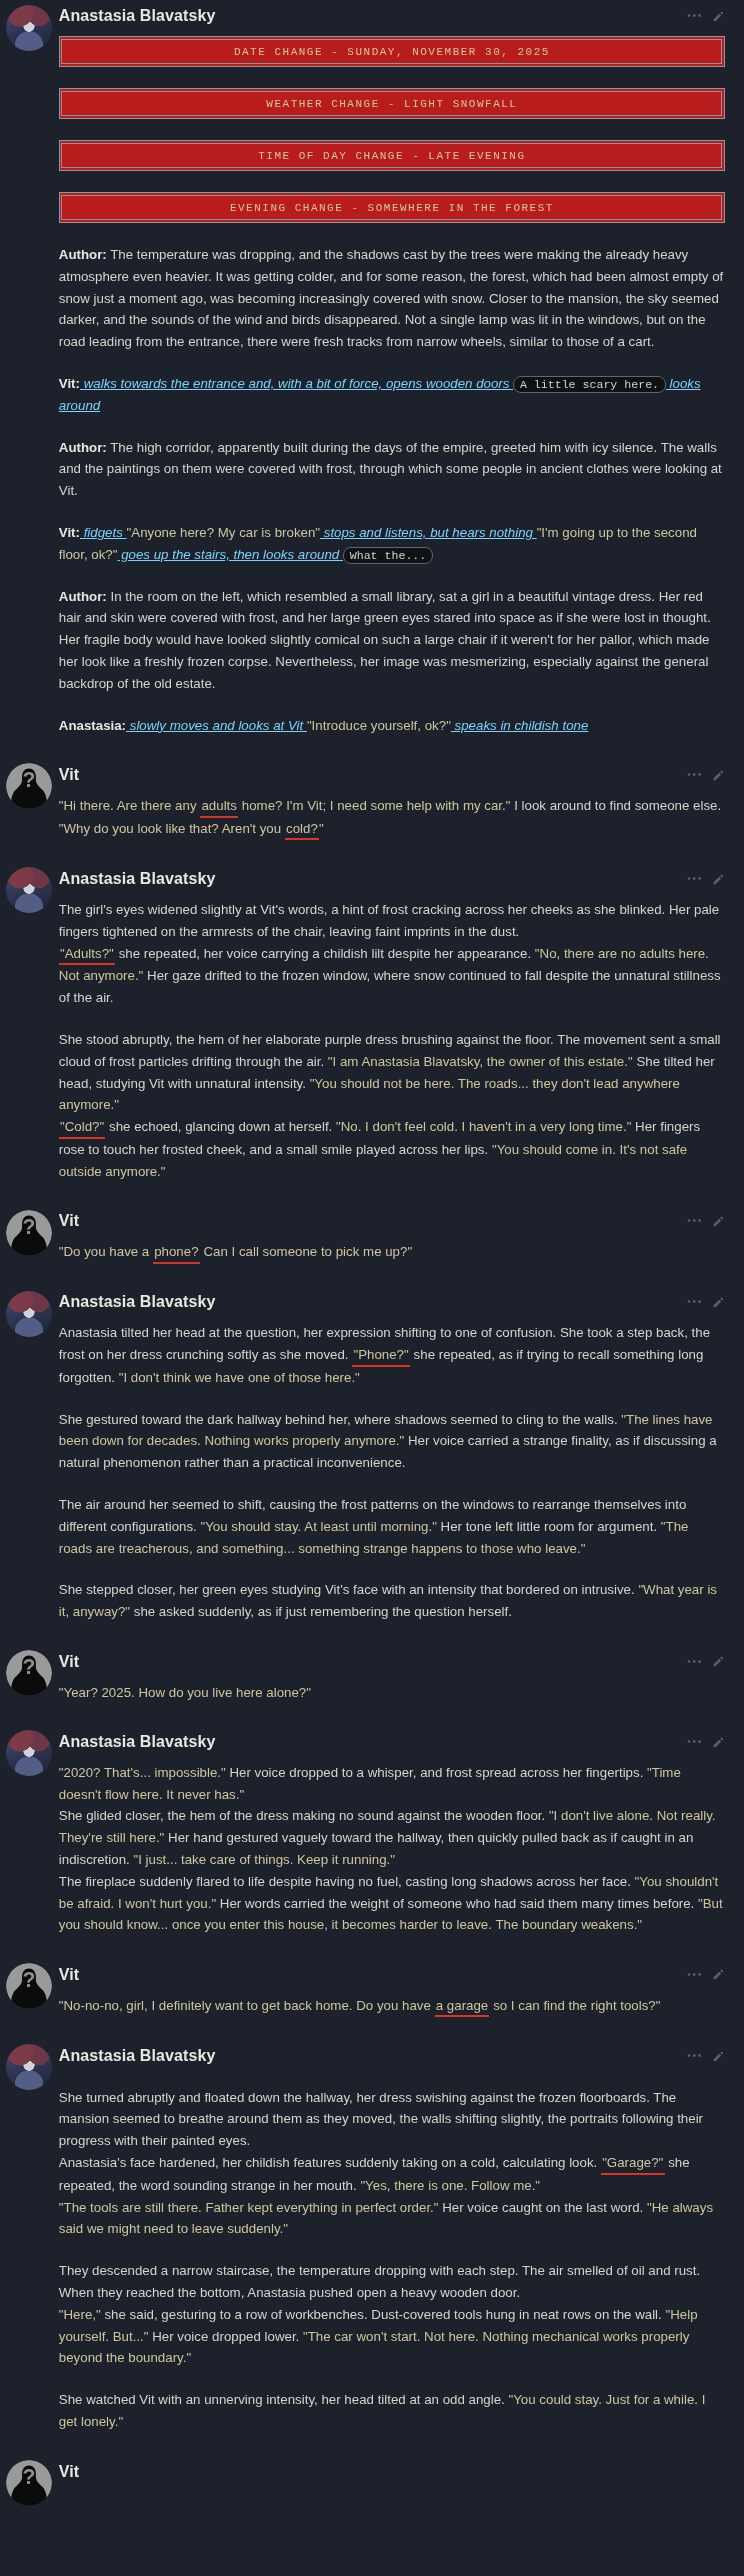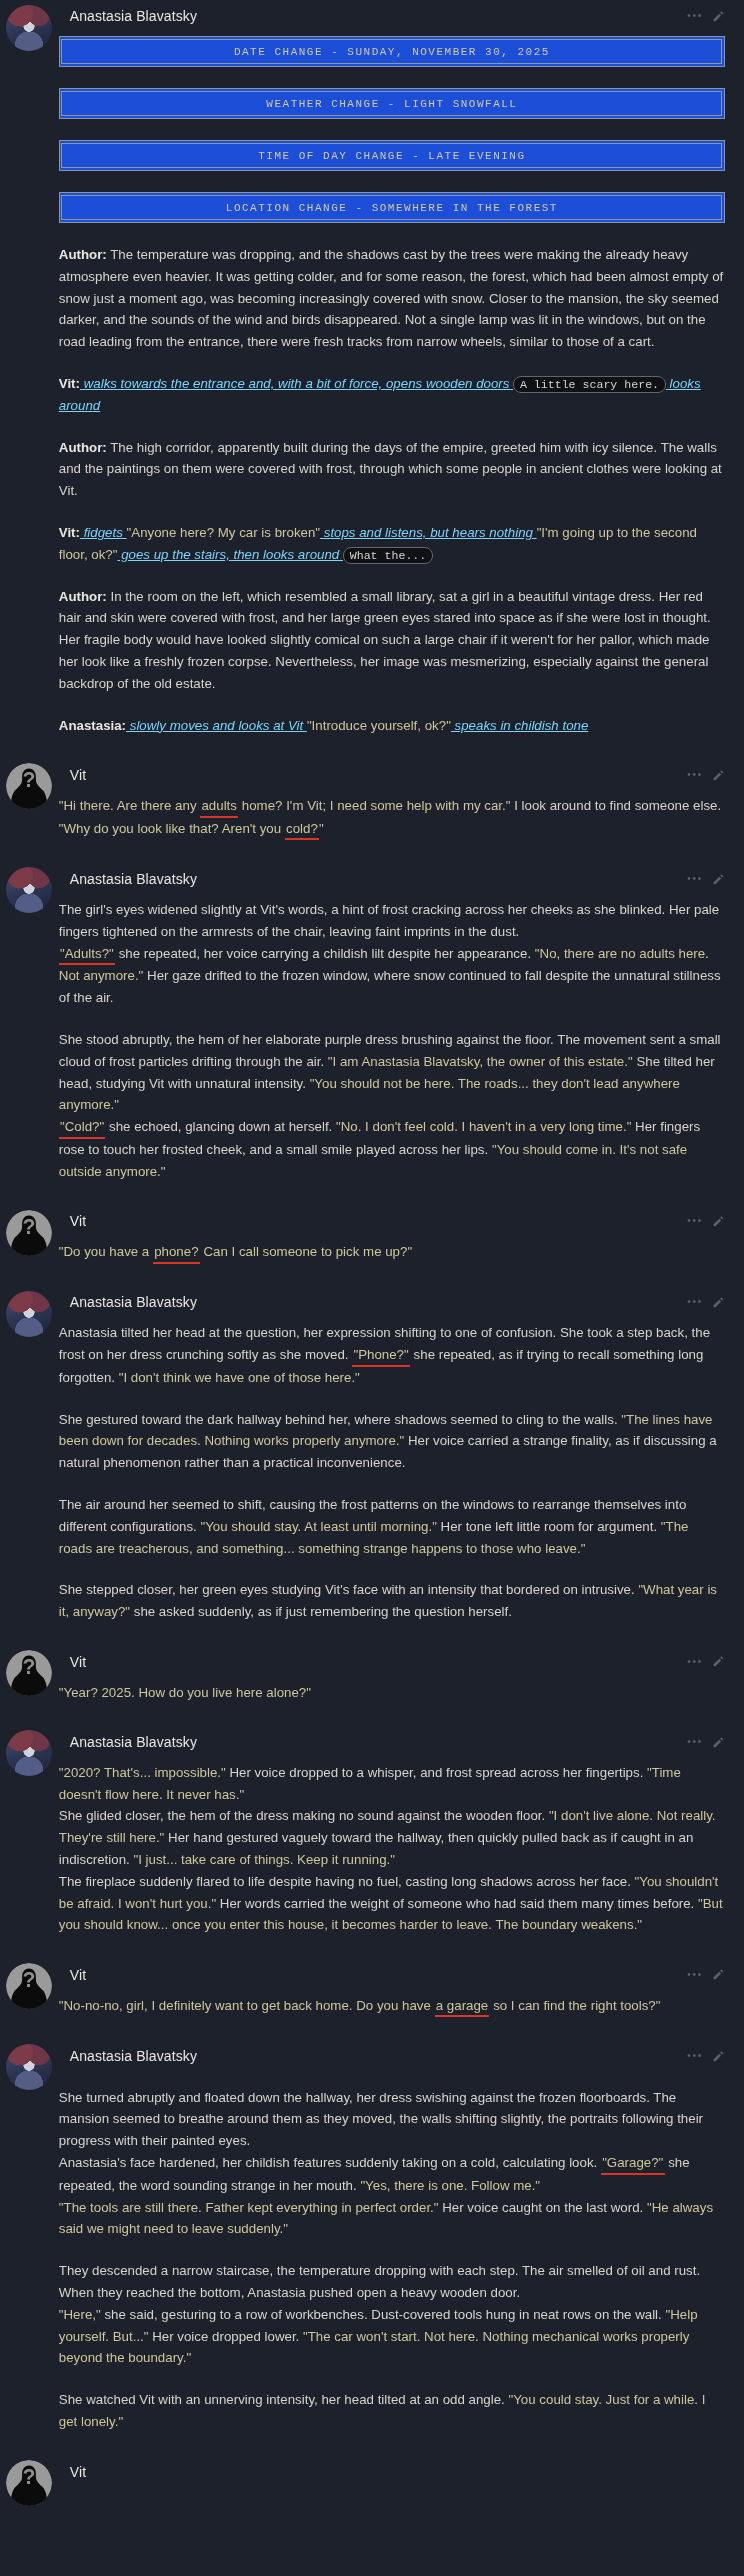--- a/index.html
+++ b/index.html
@@ -11,26 +11,26 @@
   .avatar{width:46px;height:46px;border-radius:50%;overflow:hidden;position:relative;}
   .avatar svg{display:block;width:100%;height:100%;}
   .avatar-anastasia{background:
     radial-gradient(circle at 30% 18%, #7d3b49 0 26%, rgba(0,0,0,0) 27%),
     radial-gradient(circle at 72% 22%, #6e3646 0 22%, rgba(0,0,0,0) 23%),
     radial-gradient(circle at 50% 46%, #cfd3dc 0 16%, rgba(0,0,0,0) 17%),
     radial-gradient(circle at 50% 88%, #545d86 0 30%, rgba(0,0,0,0) 31%),
     linear-gradient(160deg,#46507a 0%,#2b3350 55%,#1d2337 100%);}
   .msg-body{min-width:0;padding-top:1.2px;}
   .msg-head{display:flex;align-items:center;height:21px;margin-bottom:9.3px;}
-  .msg-name{font-size:14px;font-weight:normal;color:#e9e7e0;letter-spacing:0.1px;margin-left:11px;}
+  .msg-name{font-size:16px;font-weight:bold;color:#e9e7e0;letter-spacing:0.1px;}
   .spacer{flex:1;}
   .more-dots{color:#5a6169;font-size:10px;letter-spacing:1.7px;cursor:pointer;margin-right:9.3px;line-height:1;}
   .edit-ic{width:12.8px;height:12.8px;cursor:pointer;display:inline-flex;}
   .edit-ic svg{width:12.8px;height:12.8px;fill:#5a6169;}
-  .event-box{border:0.6px solid #8b96a4;background:#1d4ed8;padding:1.7px;margin:5.8px 0 21px 0;}
+  .event-box{border:0.6px solid #8b96a4;background:#b91c1c;padding:1.7px;margin:5.8px 0 21px 0;}
   .event-box:first-of-type{margin-top:8px;}
   .event-inner{border:0.6px solid #8b96a4;padding:5.8px 8px;text-align:center;
     font-family:"Liberation Mono",monospace;font-size:11px;letter-spacing:1.5px;color:#d3c99c;white-space:nowrap;overflow:hidden;}
   .para{margin:0;font-size:13.3px;line-height:1.64;overflow-wrap:break-word;}
   .para.sp{margin-top:20px;}
   .seg-n{color:#d7d4ca;}
   .seg-b{color:#e9e7e0;font-weight:bold;}
   .seg-a{color:#7dd3fc;font-style:italic;text-decoration:underline;}
   .seg-s{color:#cfc69b;}
   .seg-c{font-family:"Liberation Mono",monospace;font-size:11.6px;color:#d6d4ce;background:#101114;
@@ -60,21 +60,21 @@
           <div class="event-box">
             <div class="event-inner">DATE CHANGE - SUNDAY, NOVEMBER 30, 2025</div>
           </div>
           <div class="event-box">
             <div class="event-inner">WEATHER CHANGE - LIGHT SNOWFALL</div>
           </div>
           <div class="event-box">
             <div class="event-inner">TIME OF DAY CHANGE - LATE EVENING</div>
           </div>
           <div class="event-box">
-            <div class="event-inner">LOCATION CHANGE - SOMEWHERE IN THE FOREST</div>
+            <div class="event-inner">EVENING CHANGE - SOMEWHERE IN THE FOREST</div>
           </div>
           <p class="para"><span class="seg-b">Author:</span><span class="seg-n"> The temperature was dropping, and the shadows cast by the trees were making the already heavy atmosphere even heavier. It was getting colder, and for some reason, the forest, which had been almost empty of snow just a moment ago, was becoming increasingly covered with snow. Closer to the mansion, the sky seemed darker, and the sounds of the wind and birds disappeared. Not a single lamp was lit in the windows, but on the road leading from the entrance, there were fresh tracks from narrow wheels, similar to those of a cart.</span></p>
           <p class="para sp"><span class="seg-b">Vit:</span><span class="seg-a"> walks towards the entrance and, with a bit of force, opens wooden doors </span><span class="seg-c">A little scary here.</span><span class="seg-a"> looks around</span></p>
           <p class="para sp"><span class="seg-b">Author:</span><span class="seg-n"> The high corridor, apparently built during the days of the empire, greeted him with icy silence. The walls and the paintings on them were covered with frost, through which some people in ancient clothes were looking at Vit.</span></p>
           <p class="para sp"><span class="seg-b">Vit:</span><span class="seg-a"> fidgets </span><span class="seg-s">"Anyone here? My car is broken"</span><span class="seg-a"> stops and listens, but hears nothing </span><span class="seg-s">"I'm going up to the second floor, ok?"</span><span class="seg-a"> goes up the stairs, then looks around </span><span class="seg-c">What the...</span></p>
           <p class="para sp"><span class="seg-b">Author:</span><span class="seg-n"> In the room on the left, which resembled a small library, sat a girl in a beautiful vintage dress. Her red hair and skin were covered with frost, and her large green eyes stared into space as if she were lost in thought. Her fragile body would have looked slightly comical on such a large chair if it weren't for her pallor, which made her look like a freshly frozen corpse. Nevertheless, her image was mesmerizing, especially against the general backdrop of the old estate.</span></p>
           <p class="para sp"><span class="seg-b">Anastasia:</span><span class="seg-a"> slowly moves and looks at Vit </span><span class="seg-s">"Introduce yourself, ok?"</span><span class="seg-a"> speaks in childish tone</span></p>
         </div>
       </article>
       <article class="msg">

